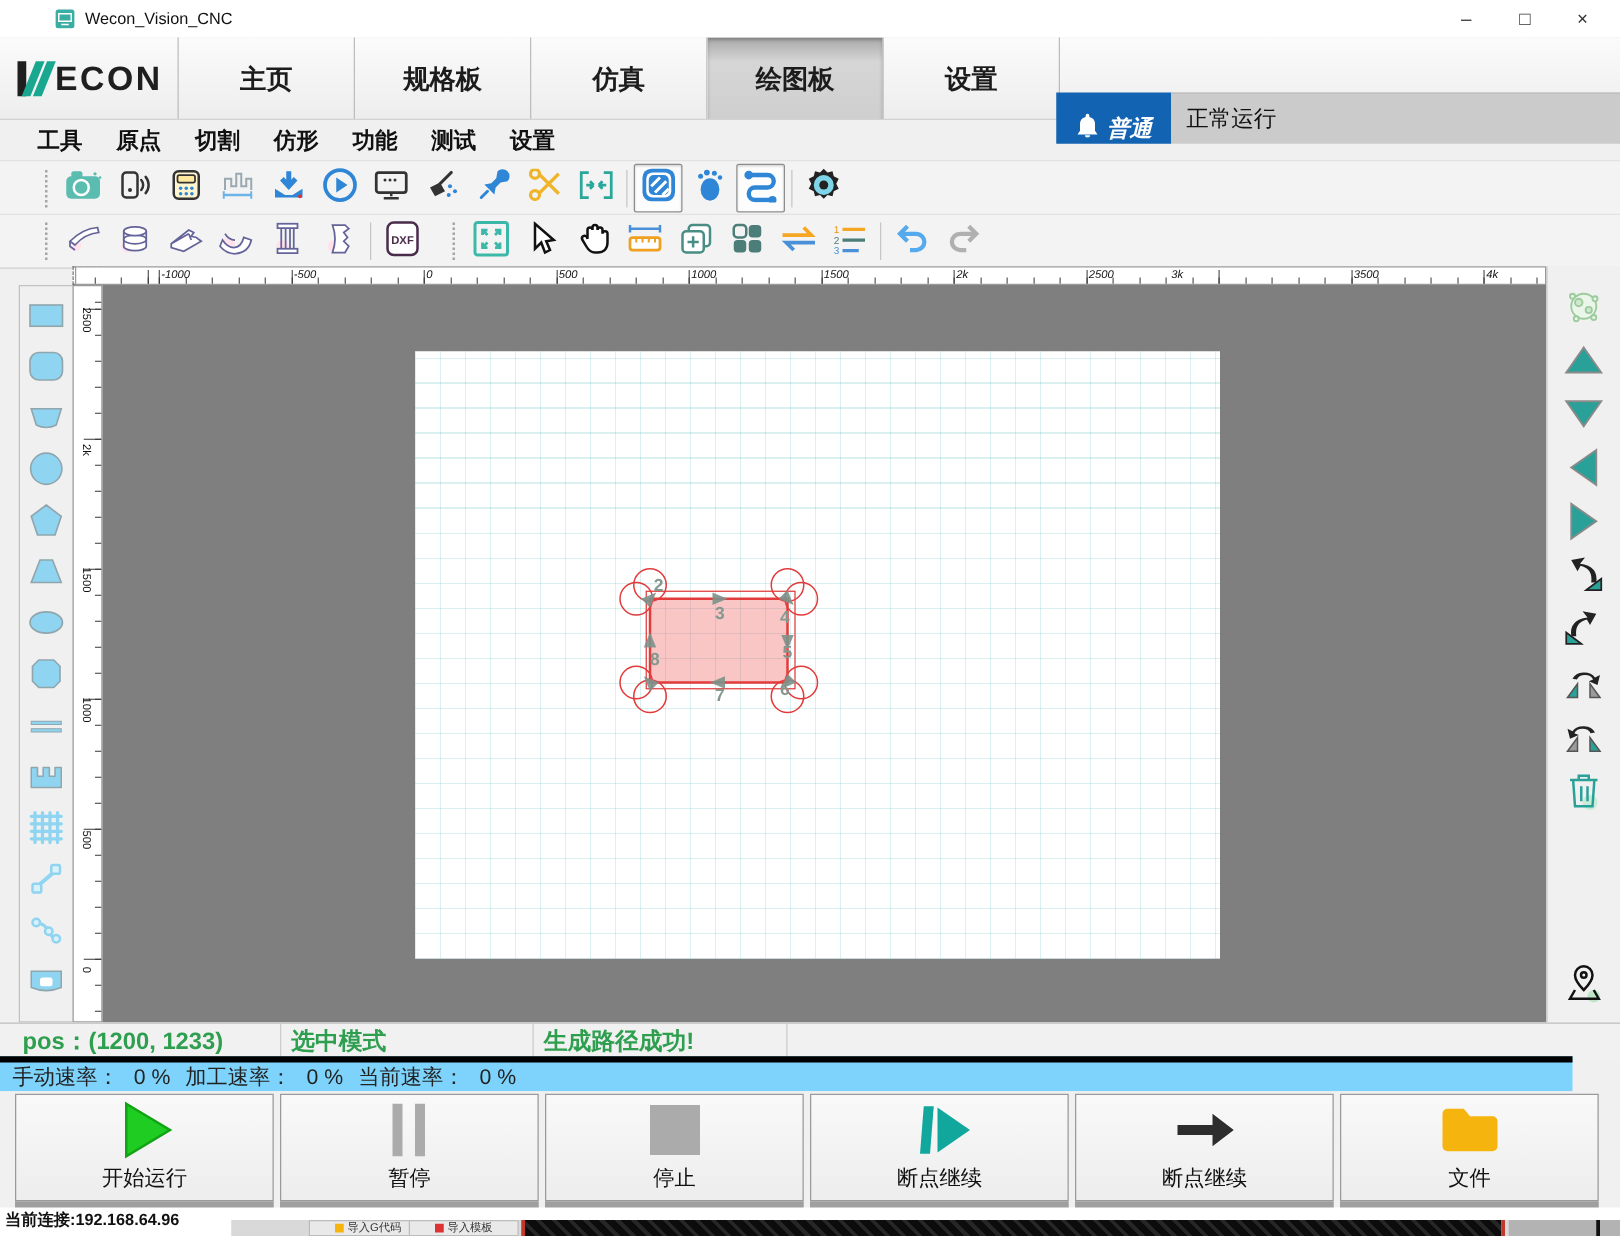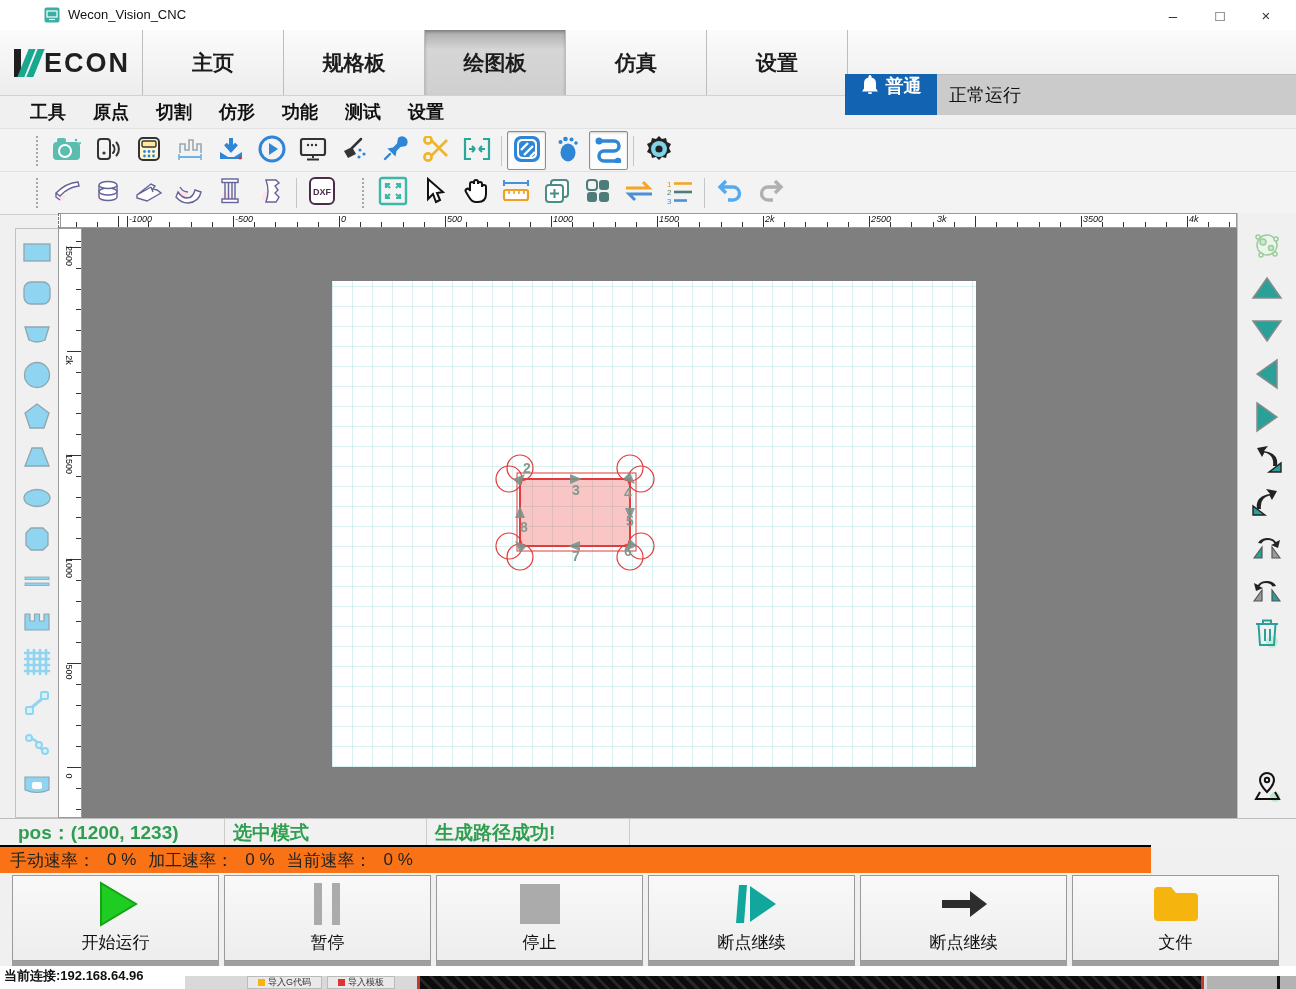--- a/index.html
+++ b/index.html
@@ -21,21 +21,21 @@
   .logo{position:absolute;left:14px;top:18px;height:30px;display:flex;align-items:center;}
   .logo .bar{width:7px;height:28px;background:#1f1f1f;margin-right:2px;}
   .logo .slash{width:7px;height:28px;background:#19a78f;transform:skewX(-22deg);margin-right:2px;}
   .logo .txt{font-size:27px;font-weight:700;color:#1f1f1f;letter-spacing:2px;margin-left:3px;}
   .tabs{position:absolute;left:142px;top:0;height:65px;display:flex;}
   .tab{width:140px;height:65px;display:flex;align-items:center;justify-content:center;
        font-size:21px;font-weight:700;color:#1c1c1c;border-right:1px solid #bdbdbd;}
   .tab:first-child{border-left:1px solid #bdbdbd;}
   .tab.selected{background:linear-gradient(180deg,#a9a9a9,#d6d6d6 30%,#cfcfcf);box-shadow:inset 0 2px 3px rgba(0,0,0,.25);}
   .alarm-badge{position:absolute;left:845px;top:44px;width:92px;height:41px;background:#1263b2;color:#fff;
-       display:flex;align-items:flex-start;justify-content:center;gap:7px;font-size:18px;font-weight:700;}
+       display:flex;align-items:flex-end;justify-content:center;gap:7px;font-size:18px;font-weight:700;font-style:italic;}
   .run-strip{position:absolute;left:937px;top:44px;width:359px;height:41px;background:#cbcbcb;
        display:flex;align-items:center;font-size:18px;color:#111;padding-left:12px;box-sizing:border-box;
        border-top:1px solid #bdbdbd;}
   
   .menubar{left:0;top:95px;width:1296px;height:33px;display:flex;align-items:center;gap:27px;padding-left:30px;box-sizing:border-box;}
   .menu-item{font-size:18px;font-weight:700;color:#111;}
   
   .toolbar{left:0;width:1296px;display:flex;align-items:center;background:#f3f3f3;}
   .toolbar1{top:128px;height:43px;border-top:1px solid #e2e2e2;}
   .toolbar2{top:171px;height:42px;border-top:1px solid #e2e2e2;border-bottom:1px solid #cfcfcf;}
@@ -65,36 +65,36 @@
   .page{position:absolute;left:250px;top:53px;width:644px;height:486px;background:#fff;
      background-image:repeating-linear-gradient(0deg,rgba(110,195,195,.25) 0 1px,transparent 1px 20px),
                       repeating-linear-gradient(90deg,rgba(110,195,195,.25) 0 1px,transparent 1px 20px);}
   .side-palette{left:1237px;top:213px;width:59px;height:605px;background:#f0f0f0;border-left:1px solid #c2c2c2;box-sizing:border-box;
      display:flex;flex-direction:column;align-items:center;gap:7px;padding-top:14px;}
   .side-btn{width:42px;height:36px;display:flex;align-items:center;justify-content:center;flex:0 0 auto;}
   
   .statusbar{left:0;top:818px;width:1296px;height:27px;background:#f1f1f1;border-top:1px solid #bdbdbd;display:flex;align-items:center;}
   .status-cell{height:100%;display:flex;align-items:center;border-right:1px solid #cccccc;box-sizing:border-box;font-size:19px;font-weight:700;}
   .status-green{color:#2e9e4f;}
-  .speedbar{left:0;top:845px;width:1151px;height:28px;background:#f97316;border-top:2px solid #000000;
+  .speedbar{left:0;top:845px;width:1258px;height:28px;background:#7dd3fc;border-top:5px solid #000000;
      display:flex;align-items:center;padding-left:10px;box-sizing:border-box;font-size:17px;color:#222;}
   .speed-pair{display:flex;align-items:center;margin-right:6px;}
   .speed-val{margin:0 6px 0 12px;}
   
   .controls{left:0;top:873px;width:1296px;height:95px;background:#f0f0f0;}
   .run-btn{position:absolute;top:2px;width:207px;height:86px;background:linear-gradient(180deg,#f9f9f9,#ededed);
      border:1px solid #9a9a9a;box-sizing:border-box;display:flex;flex-direction:column;align-items:center;justify-content:flex-end;padding-bottom:6px;}
   .run-btn .ric{flex:1;display:flex;align-items:center;justify-content:center;}
   .run-btn .rlabel{font-size:17px;color:#111;}
   .run-base{position:absolute;top:88px;height:8px;background:#9f9f9f;width:207px;}
   
   .footer{left:0;top:966px;width:1296px;height:23px;background:#ffffff;font-size:13px;font-weight:700;color:#111;
      display:flex;align-items:flex-start;padding:1px 0 0 4px;box-sizing:border-box;}
   .taskstrip{left:185px;top:976px;width:1111px;height:13px;background:#d9d9d9;}
-  .mini-btn{position:absolute;top:0;height:13px;display:flex;align-items:center;gap:3px;font-size:9px;color:#333;background:#e9e9e9;border:1px solid #bbb;box-sizing:border-box;padding:0 10px;}
+  .mini-btn{position:absolute;top:0;height:13px;display:flex;align-items:center;gap:3px;font-size:9px;color:#333;background:#e9e9e9;border:1px solid #bbb;box-sizing:border-box;padding:0 20px;}
   .mini-sq{width:7px;height:7px;}
   .hatch{position:absolute;left:232px;top:0;width:787px;height:13px;
      background:repeating-linear-gradient(45deg,#0c0c0c 0 6px,#262626 6px 9px);
      border-left:3px solid #c0392b;border-right:3px solid #c0392b;box-sizing:border-box;}
   .strip-end{position:absolute;left:1022px;top:0;width:89px;height:13px;background:#b3b3b3;}
   .strip-tick{position:absolute;left:1092px;top:0;width:3px;height:13px;background:#111;}
 </style>
 </head>
 <body>
 
@@ -121,22 +121,22 @@
 <div class="abs navbar">
   <div class="logo">
     <span class="bar"></span>
     <span class="slash"></span>
     <span class="slash"></span>
     <span class="txt">ECON</span>
   </div>
   <div class="tabs">
     <div class="tab">主页</div>
     <div class="tab">规格板</div>
+    <div class="tab">仿真</div>
     <div class="tab selected">绘图板</div>
-    <div class="tab">仿真</div>
     <div class="tab">设置</div>
   </div>
   <div class="alarm-badge">
     <span>
       <svg width="18" height="20">
           <path d="M9 1 a1.5 1.5 0 0 1 1.5 1.5 v1 a6 6 0 0 1 4.5 6 v5 l2 3 H1 l2 -3 v-5 a6 6 0 0 1 4.5 -6 v-1 A1.5 1.5 0 0 1 9 1z" fill="#fff"></path>
           <path d="M7 18.2 a2 2 0 0 0 4 0z" fill="#fff"></path>
         </svg>
     </span>
     <span>普通</span>

